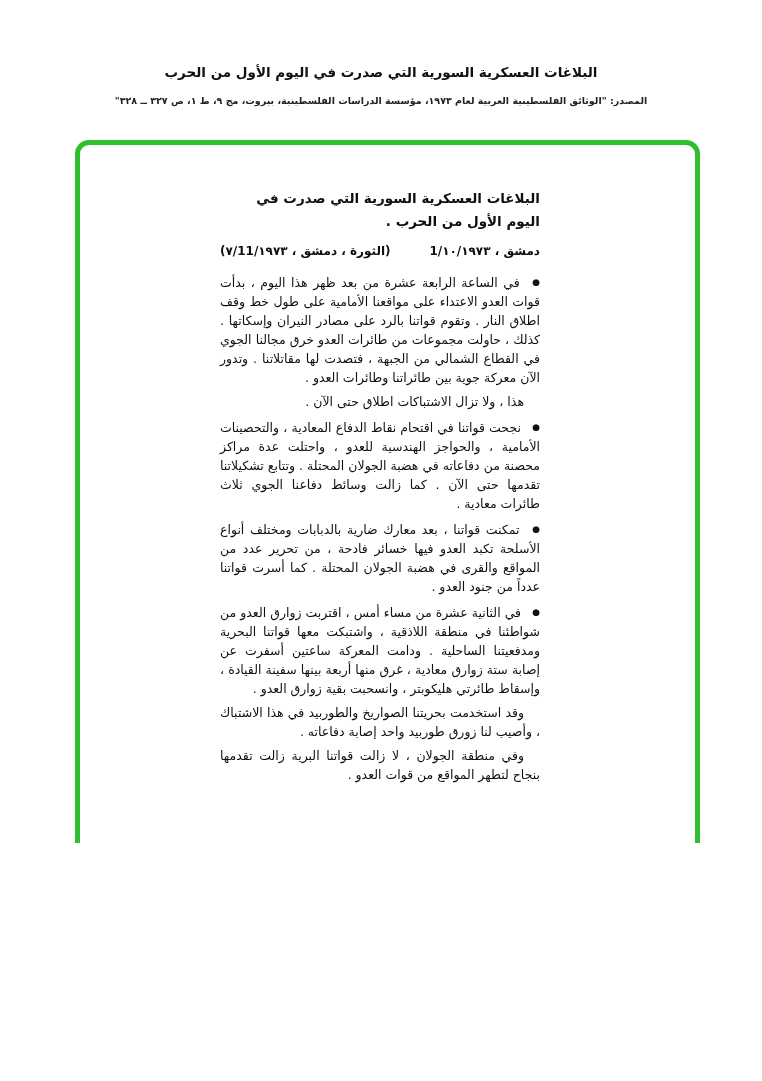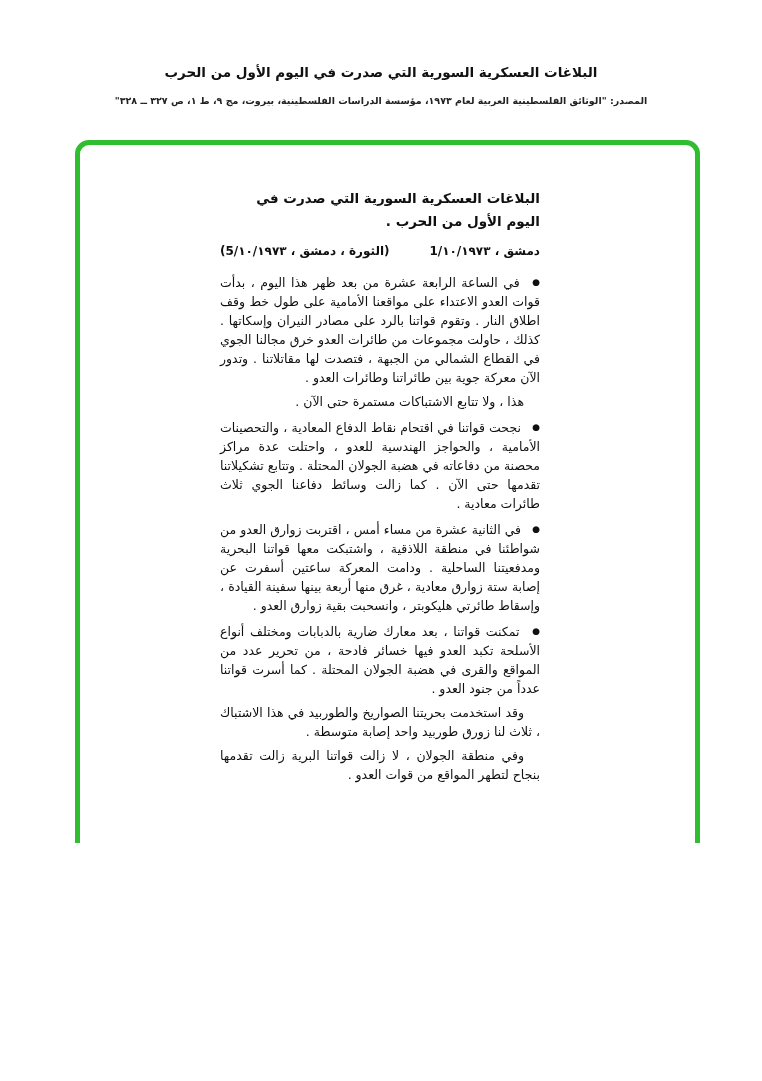--- a/index.html
+++ b/index.html
@@ -104,50 +104,50 @@
     <div class="source">المصدر: "الوثائق الفلسطينية العربية لعام ١٩٧٣، مؤسسة الدراسات الفلسطينية، بيروت، مج ٩، ط ١، ص ٣٢٧ ــ ٣٢٨"</div>
   </div>
 
   <div class="frame">
     <div class="doc">
 
       <div class="doc-title">البلاغات العسكرية السورية التي صدرت في اليوم الأول من الحرب .</div>
 
       <div class="dateline">
         <span>دمشق ، 1/١٠/١٩٧٣</span>
-        <span>(الثورة ، دمشق ، 5/١٠/١٩٧٣)</span>
+        <span>(الثورة ، دمشق ، ٧/11/١٩٧٣)</span>
       </div>
 
       <p class="para">
         <span class="bullet">●</span>
         <span>في الساعة الرابعة عشرة من بعد ظهر هذا اليوم ، بدأت قوات العدو الاعتداء على مواقعنا الأمامية على طول خط وقف اطلاق النار . وتقوم قواتنا بالرد على مصادر النيران وإسكاتها . كذلك ، حاولت مجموعات من طائرات العدو خرق مجالنا الجوي في القطاع الشمالي من الجبهة ، فتصدت لها مقاتلاتنا . وتدور الآن معركة جوية بين طائراتنا وطائرات العدو .</span>
       </p>
 
       <p class="para plain">
-        <span>هذا ، ولا تتابع الاشتباكات مستمرة حتى الآن .</span>
+        <span>هذا ، ولا تزال الاشتباكات اطلاق حتى الآن .</span>
       </p>
 
 
       <p class="para">
         <span class="bullet">●</span>
         <span>نجحت قواتنا في اقتحام نقاط الدفاع المعادية ، والتحصينات الأمامية ، والحواجز الهندسية للعدو ، واحتلت عدة مراكز محصنة من دفاعاته في هضبة الجولان المحتلة . وتتابع تشكيلاتنا تقدمها حتى الآن . كما زالت وسائط دفاعنا الجوي ثلاث طائرات معادية .</span>
       </p>
 
       <p class="para">
         <span class="bullet">●</span>
-        <span>في الثانية عشرة من مساء أمس ، اقتربت زوارق العدو من شواطئنا في منطقة اللاذقية ، واشتبكت معها قواتنا البحرية ومدفعيتنا الساحلية . ودامت المعركة ساعتين أسفرت عن إصابة ستة زوارق معادية ، غرق منها أربعة بينها سفينة القيادة ، وإسقاط طائرتي هليكوبتر ، وانسحبت بقية زوارق العدو .</span>
+        <span>تمكنت قواتنا ، بعد معارك ضارية بالدبابات ومختلف أنواع الأسلحة تكبد العدو فيها خسائر فادحة ، من تحرير عدد من المواقع والقرى في هضبة الجولان المحتلة . كما أسرت قواتنا عدداً من جنود العدو .</span>
       </p>
 
       <p class="para">
         <span class="bullet">●</span>
-        <span>تمكنت قواتنا ، بعد معارك ضارية بالدبابات ومختلف أنواع الأسلحة تكبد العدو فيها خسائر فادحة ، من تحرير عدد من المواقع والقرى في هضبة الجولان المحتلة . كما أسرت قواتنا عدداً من جنود العدو .</span>
+        <span>في الثانية عشرة من مساء أمس ، اقتربت زوارق العدو من شواطئنا في منطقة اللاذقية ، واشتبكت معها قواتنا البحرية ومدفعيتنا الساحلية . ودامت المعركة ساعتين أسفرت عن إصابة ستة زوارق معادية ، غرق منها أربعة بينها سفينة القيادة ، وإسقاط طائرتي هليكوبتر ، وانسحبت بقية زوارق العدو .</span>
       </p>
 
       <p class="para plain">
-        <span>وقد استخدمت بحريتنا الصواريخ والطوربيد في هذا الاشتباك ، ثلاث لنا زورق طوربيد واحد إصابة متوسطة .</span>
+        <span>وقد استخدمت بحريتنا الصواريخ والطوربيد في هذا الاشتباك ، وأصيب لنا زورق طوربيد واحد إصابة دفاعاته .</span>
       </p>
 
       <p class="para plain">
         <span>وفي منطقة الجولان ، لا زالت قواتنا البرية زالت تقدمها بنجاح لتطهر المواقع من قوات العدو .</span>
       </p>
 
     </div>
 
     <div class="bottom-rule"></div>
   </div>

